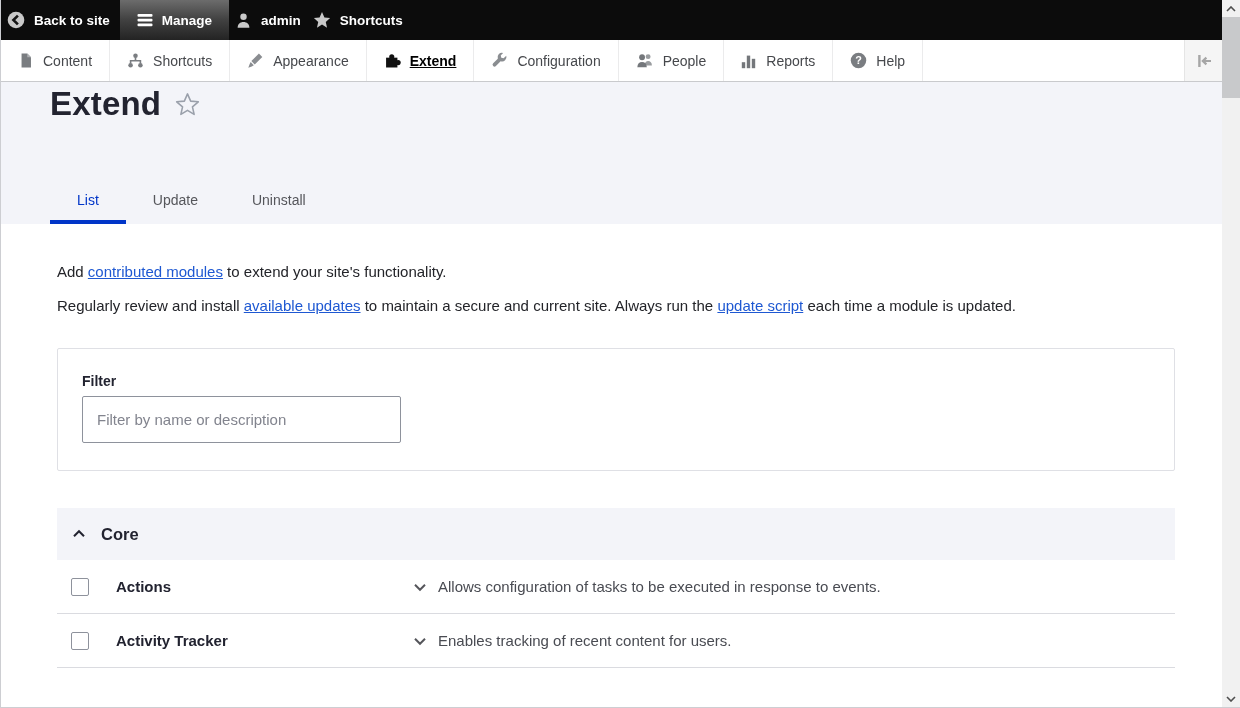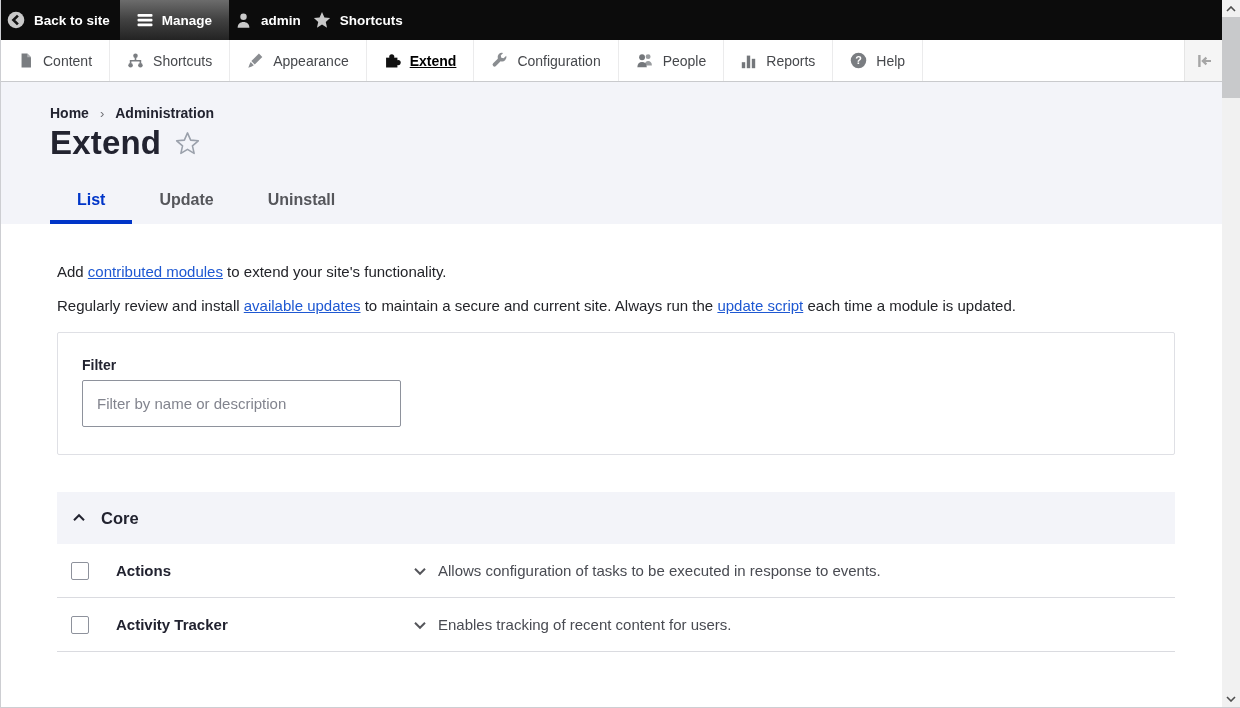--- a/index.html
+++ b/index.html
@@ -35,27 +35,27 @@
   .page-header { flex:0 0 142px; background:#f3f4f9; padding-left:49px;
     display:flex; flex-direction:column; }
   .breadcrumb { padding-top:23px; font-size:14px; font-weight:bold; color:#222330;
     display:flex; align-items:center; gap:11px; }
   .breadcrumb a { color:#222330; text-decoration:none; cursor:pointer; }
   .breadcrumb .sep { color:#6f7076; font-weight:normal; font-size:13px; }
   .title-row { display:flex; align-items:center; gap:13px; margin-top:4px; }
   .page-title { font-size:33px; font-weight:bold; color:#222330; line-height:36px; letter-spacing:.2px; }
   .tabs { margin-top:auto; display:flex; }
   .tab { height:44px; padding:0 27px; display:flex; align-items:center; justify-content:center;
-    font-size:16px; font-weight:bold; color:#55565b; border-bottom:4px solid transparent; cursor:pointer; }
+    font-size:14px; font-weight:normal; color:#55565b; border-bottom:4px solid transparent; cursor:pointer; }
   .tab.active { color:#0035c8; border-bottom-color:#0035c8; }
 
   
   .content { flex:1; background:#fff; padding:38px 47px 0 56px; overflow:hidden; font-size:15px; }
   .content p { margin:0 0 14px; line-height:20px; }
-  .content p.second { margin-bottom:16px; }
+  .content p.second { margin-bottom:32px; }
   .content a { color:#1e58d2; text-decoration:underline; cursor:pointer; }
 
   .btn-primary { display:inline-block; background:#0d41c9; color:#fff; font-weight:bold;
     font-size:15px; font-family:inherit; border:none; border-radius:3px; padding:12px 23px;
     margin-bottom:17px; cursor:pointer; box-shadow:0 1px 2px rgba(0,0,0,.35); }
 
   .filter-panel { border:1px solid #dfe0e5; border-radius:2px; background:#fff;
     padding:24px 24px 27px 24px; margin-bottom:37px; }
   .filter-label { font-size:14px; font-weight:bold; color:#222330; margin-bottom:7px; }
   .filter-input { width:319px; height:47px; border:1px solid #8e929c; border-radius:2px;
@@ -181,25 +181,20 @@
       <div class="toolbar-spacer"></div>
       <div class="collapse-btn">
         <svg width="16" height="14" viewBox="0 0 16 14">
           <rect x="2.2" y="1" width="2.4" height="12" fill="#a6a6a6"></rect>
           <path d="M15 7 H7.4 M10.4 3.6 L6.8 7 l3.6 3.4" fill="none" stroke="#a6a6a6" stroke-width="2.2"></path>
         </svg>
       </div>
     </nav>
 
     <div class="page-header">
-      <div class="breadcrumb">
-        <a>Home</a>
-        <span class="sep">›</span>
-        <a>Administration</a>
-      </div>
       <div class="title-row">
         <span class="page-title">Extend</span>
         <svg width="27" height="27" viewBox="0 0 24 24">
           <polygon points="12,2.6 14.8,9 21.6,9.6 16.4,14.1 17.9,20.8 12,17.2 6.1,20.8 7.6,14.1 2.4,9.6 9.2,9" fill="none" stroke="#9aa0ab" stroke-width="1.4" stroke-linejoin="round"></polygon>
         </svg>
       </div>
       <div class="tabs">
         <div class="tab active">List</div>
         <div class="tab">Update</div>
         <div class="tab">Uninstall</div>

